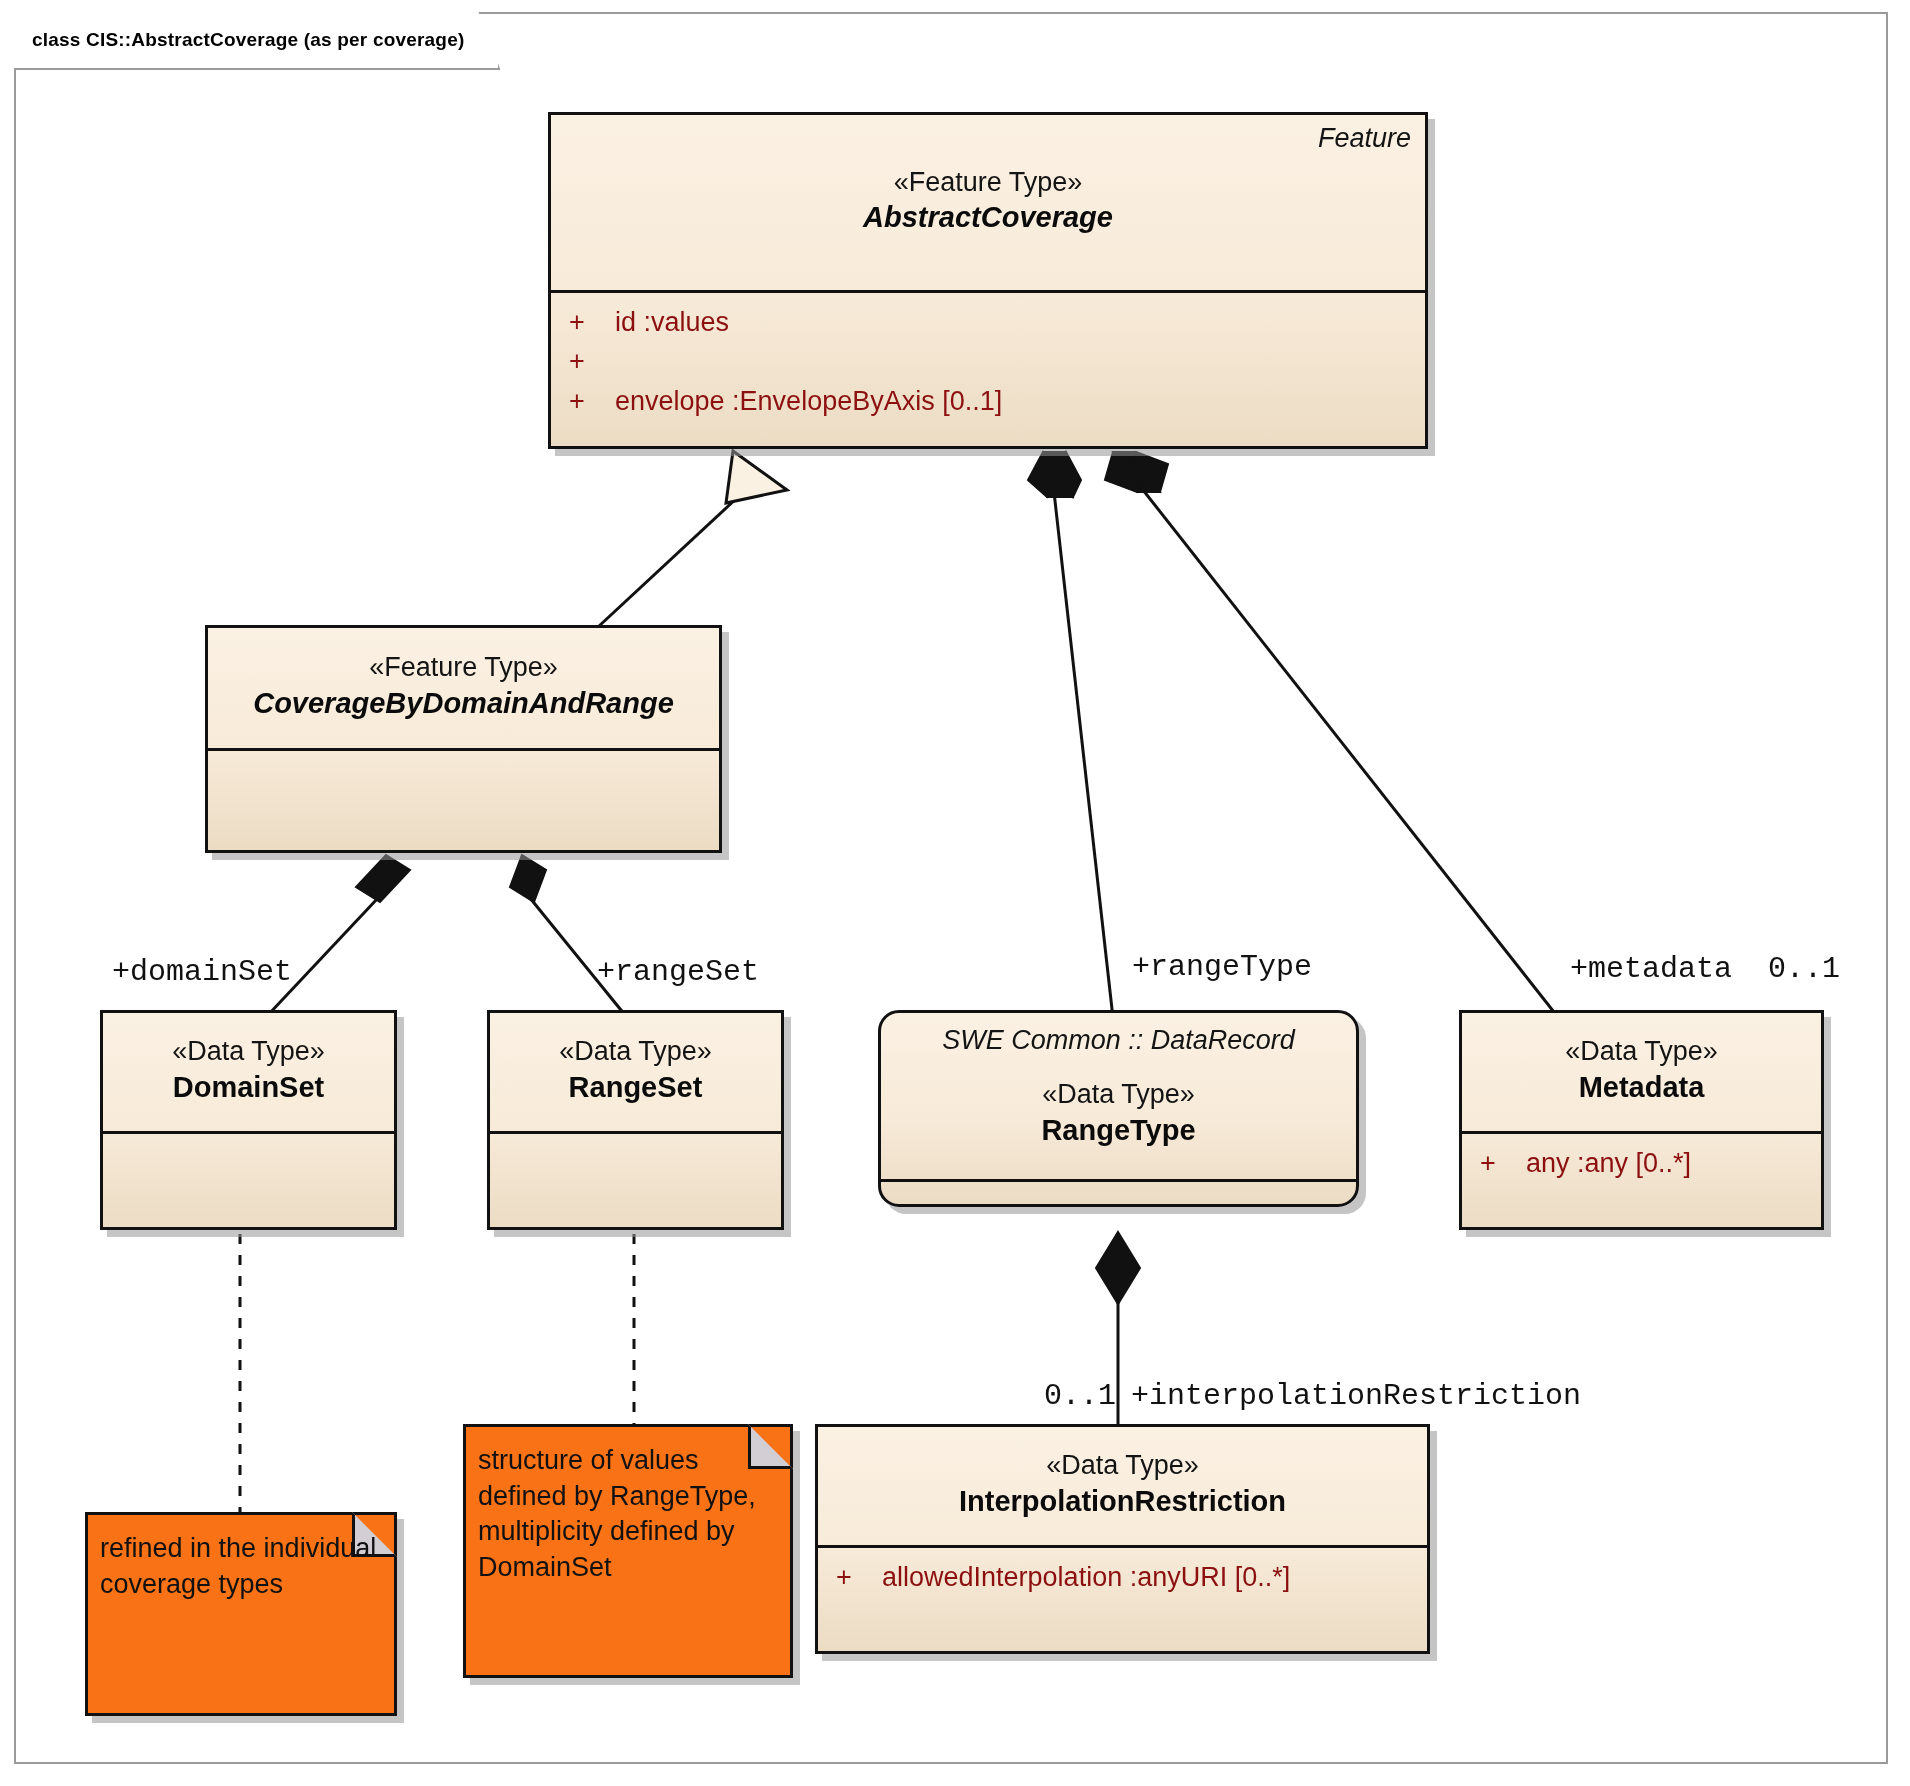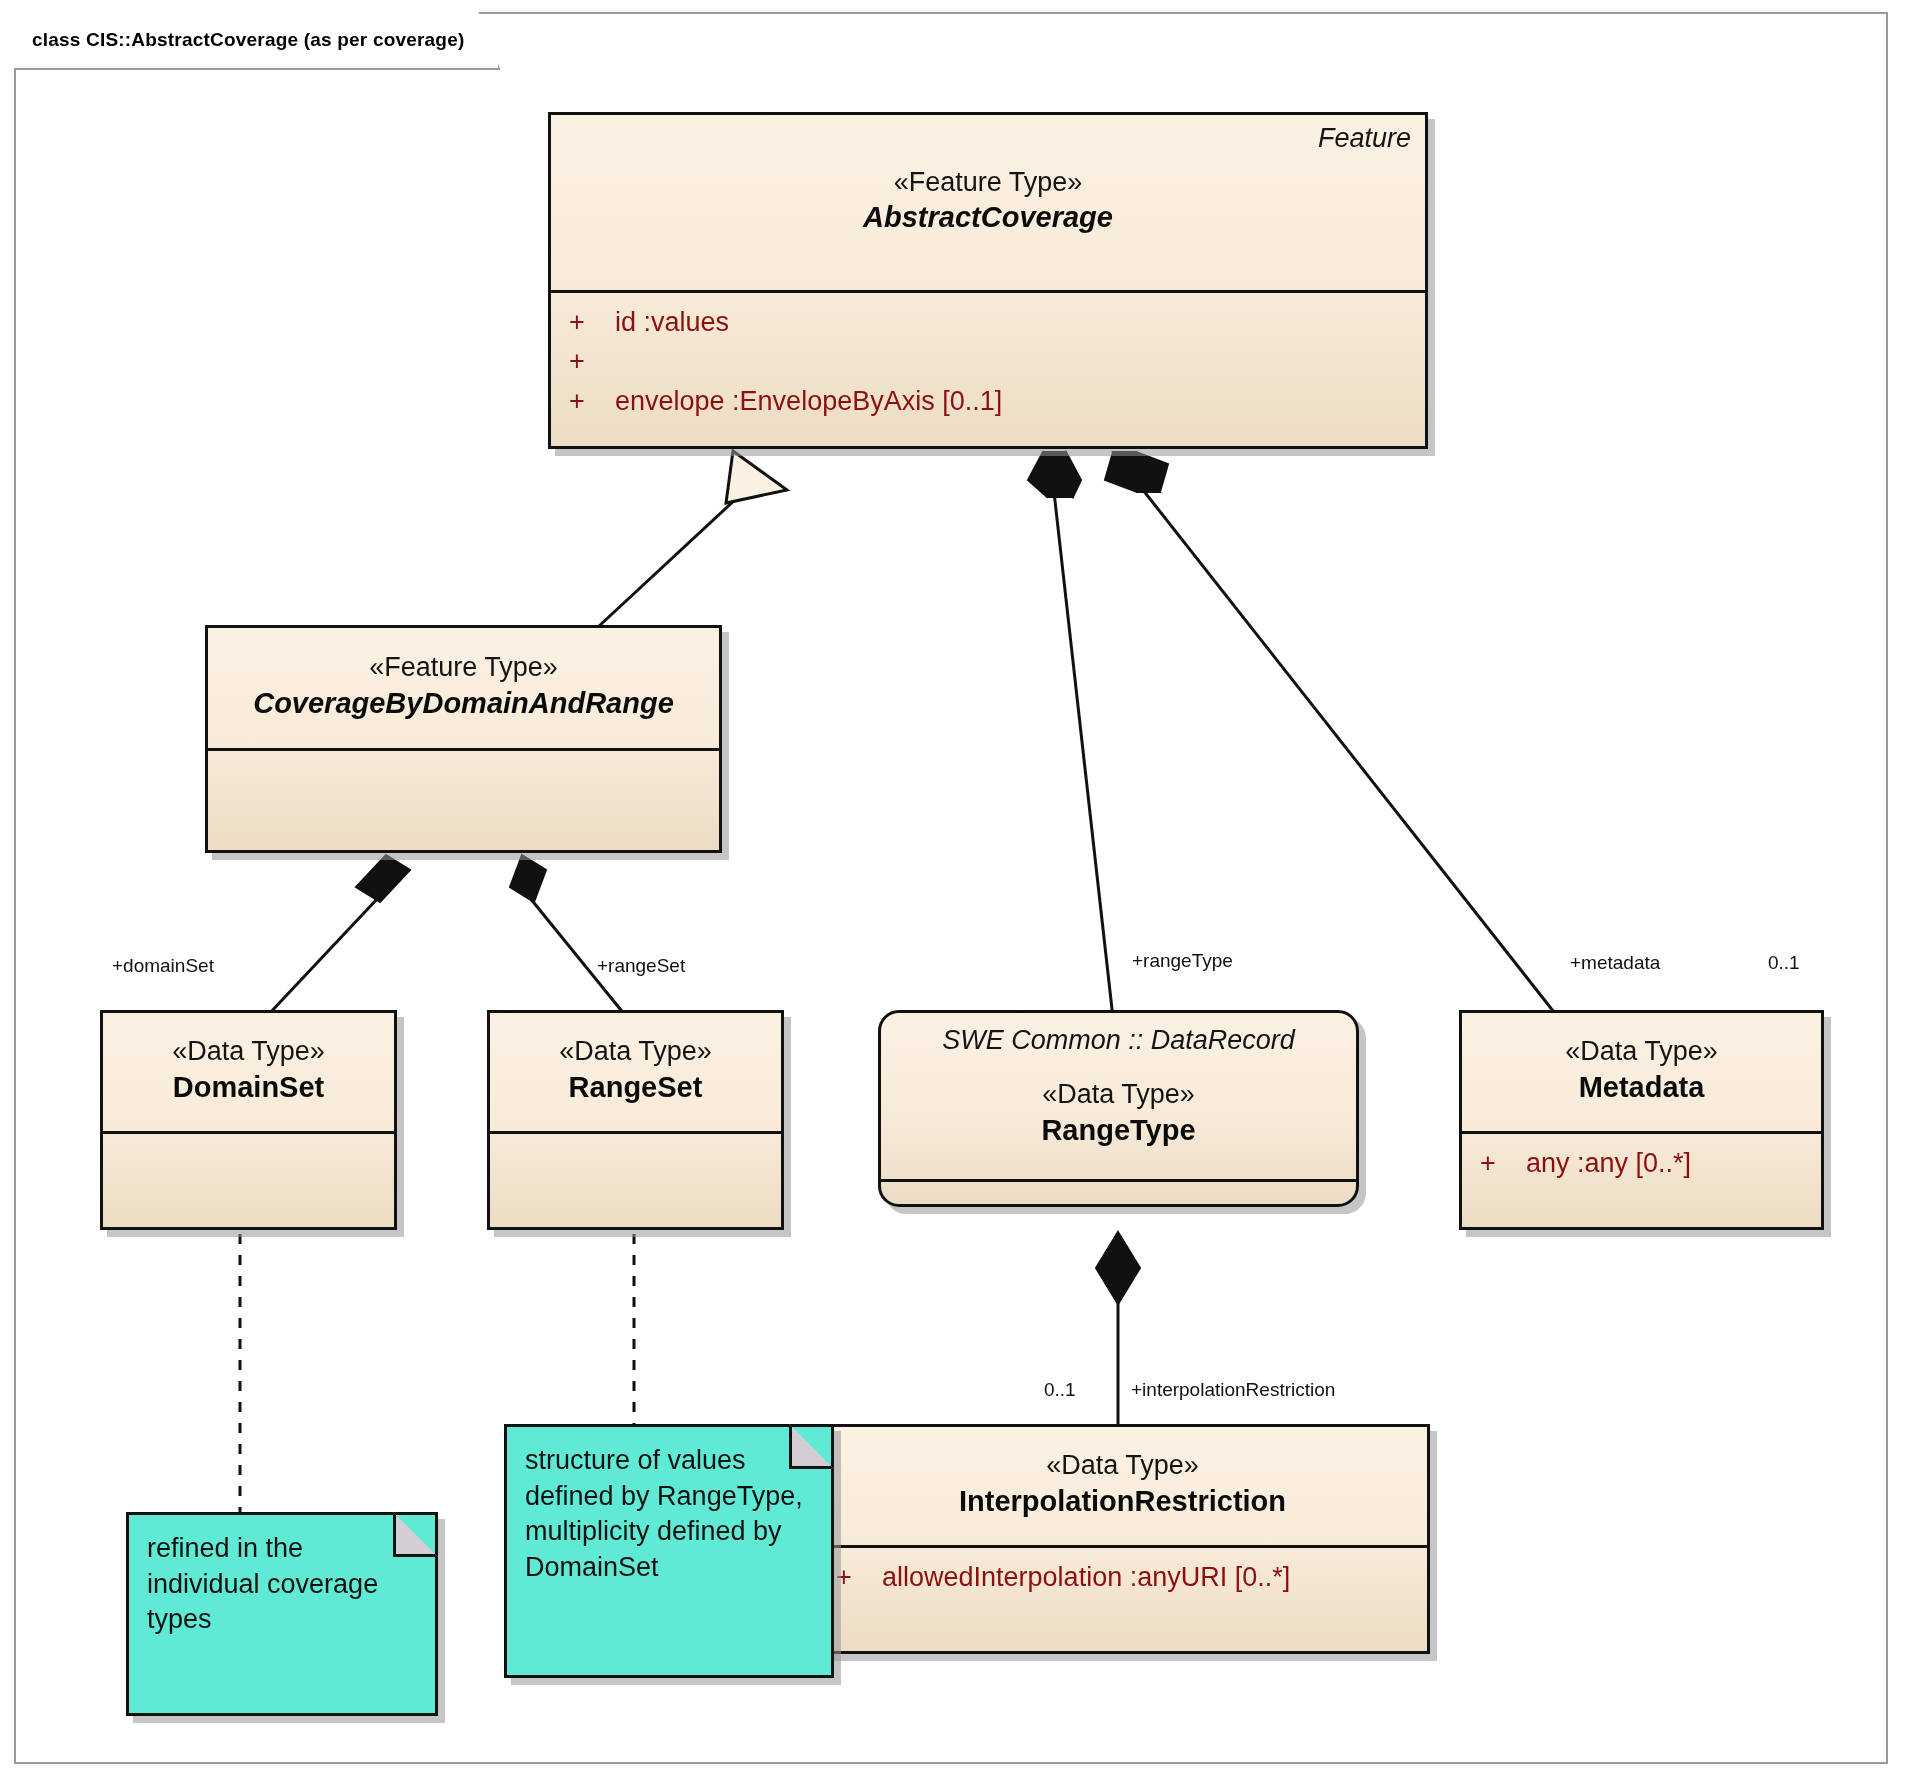--- a/index.html
+++ b/index.html
@@ -122,51 +122,51 @@
     color: #8c1010;
   }
   .attr .sig {
     color: #8c1010;
   }
 
   
   .note {
     position: absolute;
     box-sizing: border-box;
-    background: #5eead4;
+    background: #f97316;
     border: 3px solid #111111;
     box-shadow: 7px 7px 0 0 rgba(150,150,150,0.55);
-    padding: 16px 14px 12px 18px;
+    padding: 16px 14px 12px 12px;
     font-size: 27px;
     color: #111111;
     line-height: 1.32;
-    margin-left: 41px;
   }
   .note .folded {
     position: absolute;
     right: -3px;
     top: -3px;
     width: 42px;
     height: 42px;
     background: #d2ced4;
     border-left: 3px solid #111111;
     border-bottom: 3px solid #111111;
     clip-path: polygon(0 0, 100% 100%, 0 100%);
   }
   .note-text {
     position: relative;
     z-index: 1;
   }
 
   
   .edge-label {
     position: absolute;
-    font-size: 19px;
+    font-size: 30px;
     color: #111111;
     white-space: nowrap;
+    font-family: Liberation Mono, monospace;
   }
 
   
   #wires {
     position: absolute;
     left: 0;
     top: 0;
     width: 1910px;
     height: 1786px;
     pointer-events: none;

